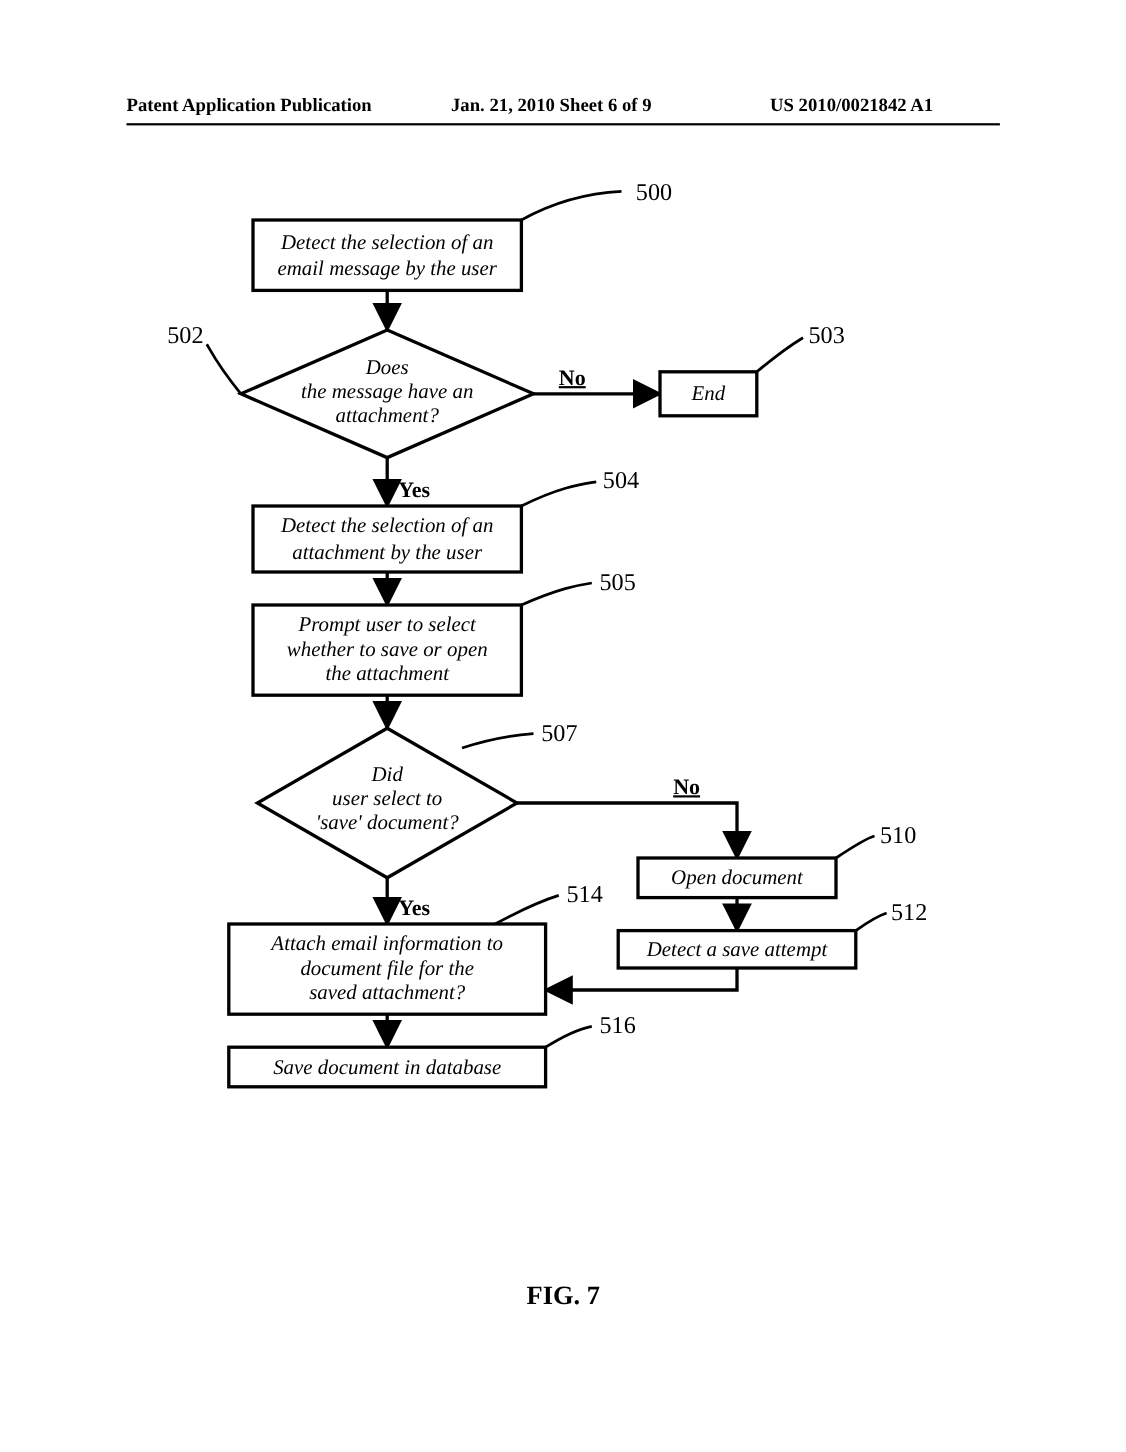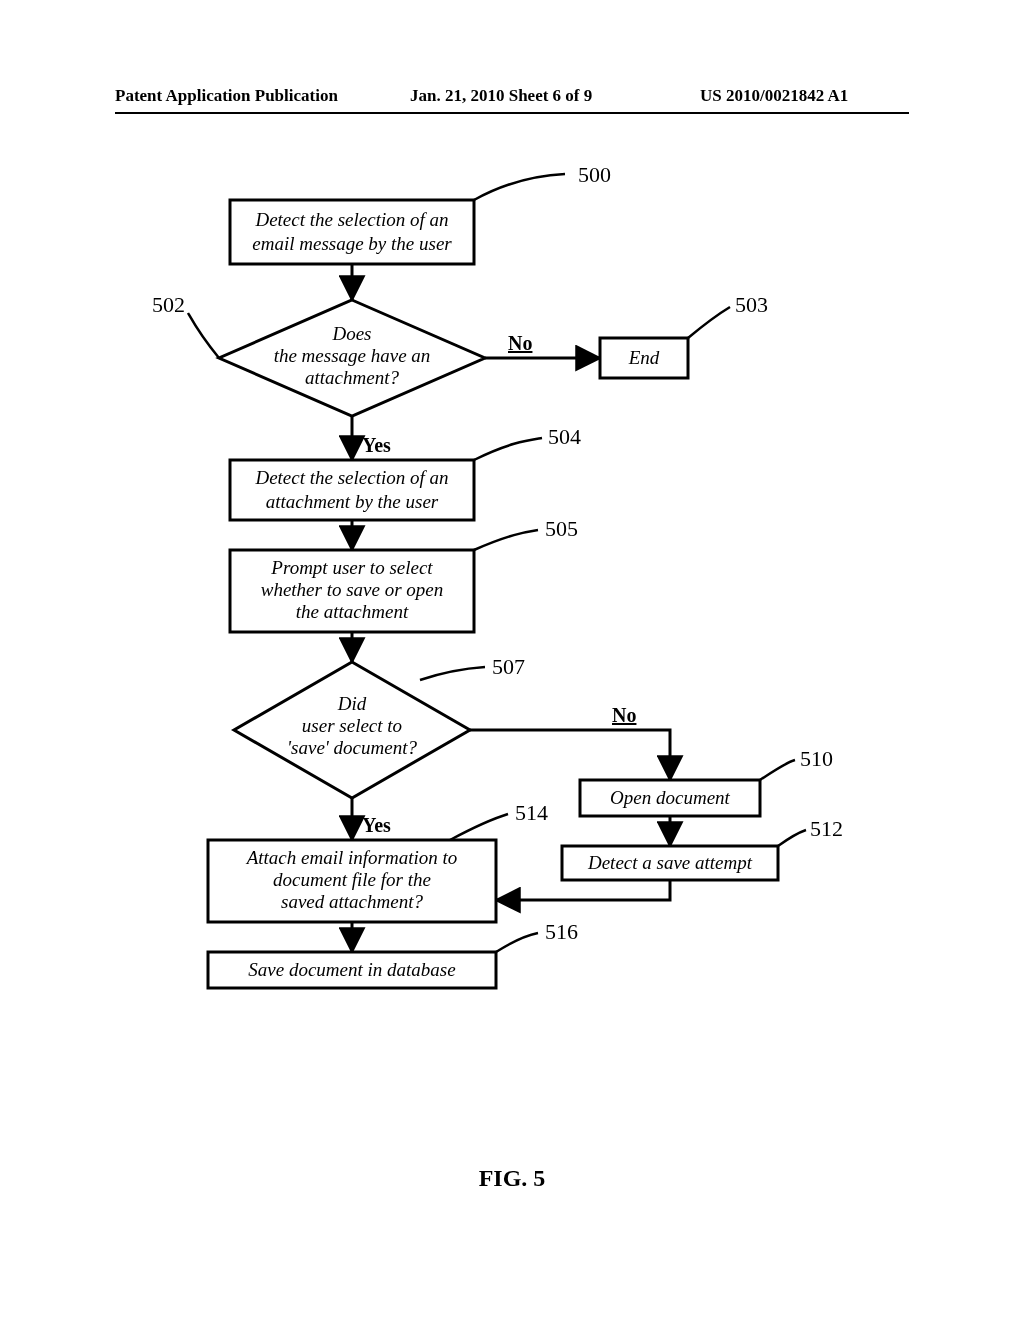--- a/index.html
+++ b/index.html
@@ -169,15 +169,15 @@
 
       <rect x="208" y="812" width="288" height="36" fill="#fff" stroke="#000" stroke-width="3"></rect>
       <text x="352" y="836" text-anchor="middle" font-size="19" class="ital">Save document in database</text>
 
       <path d="M496 812 C 515 800, 528 795, 538 793" stroke="#000" stroke-width="2.5" fill="none"></path>
       <text x="545" y="799" font-size="22">516</text>
 
     </svg>
   </div>
 
-  <div class="fig-label">FIG. 5</div>
+  <div class="fig-label">FIG. 7</div>
 
 </div>
 
 </body></html>

